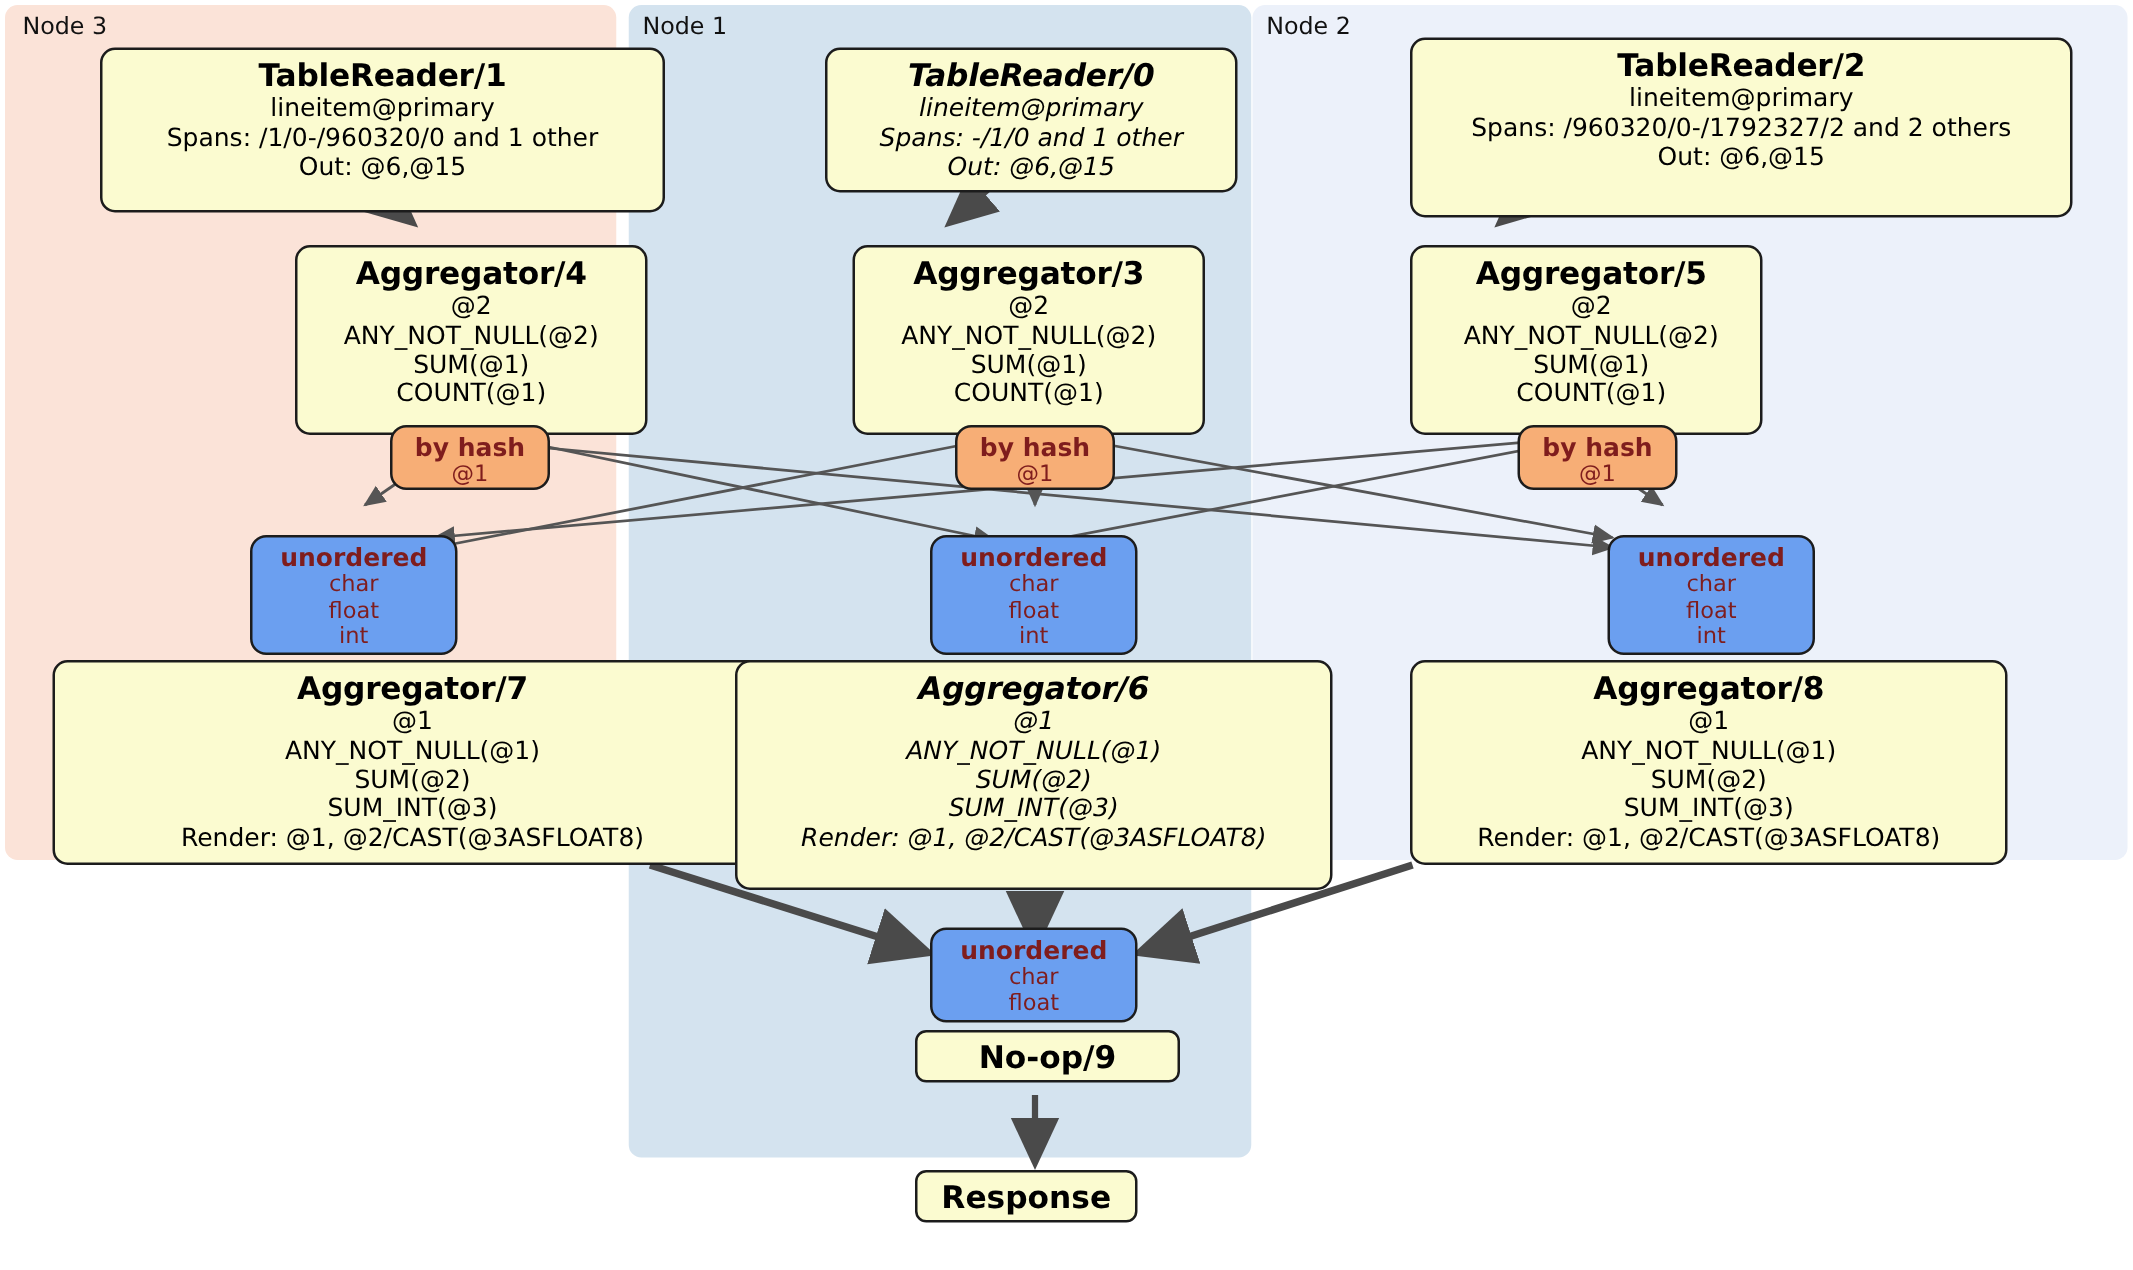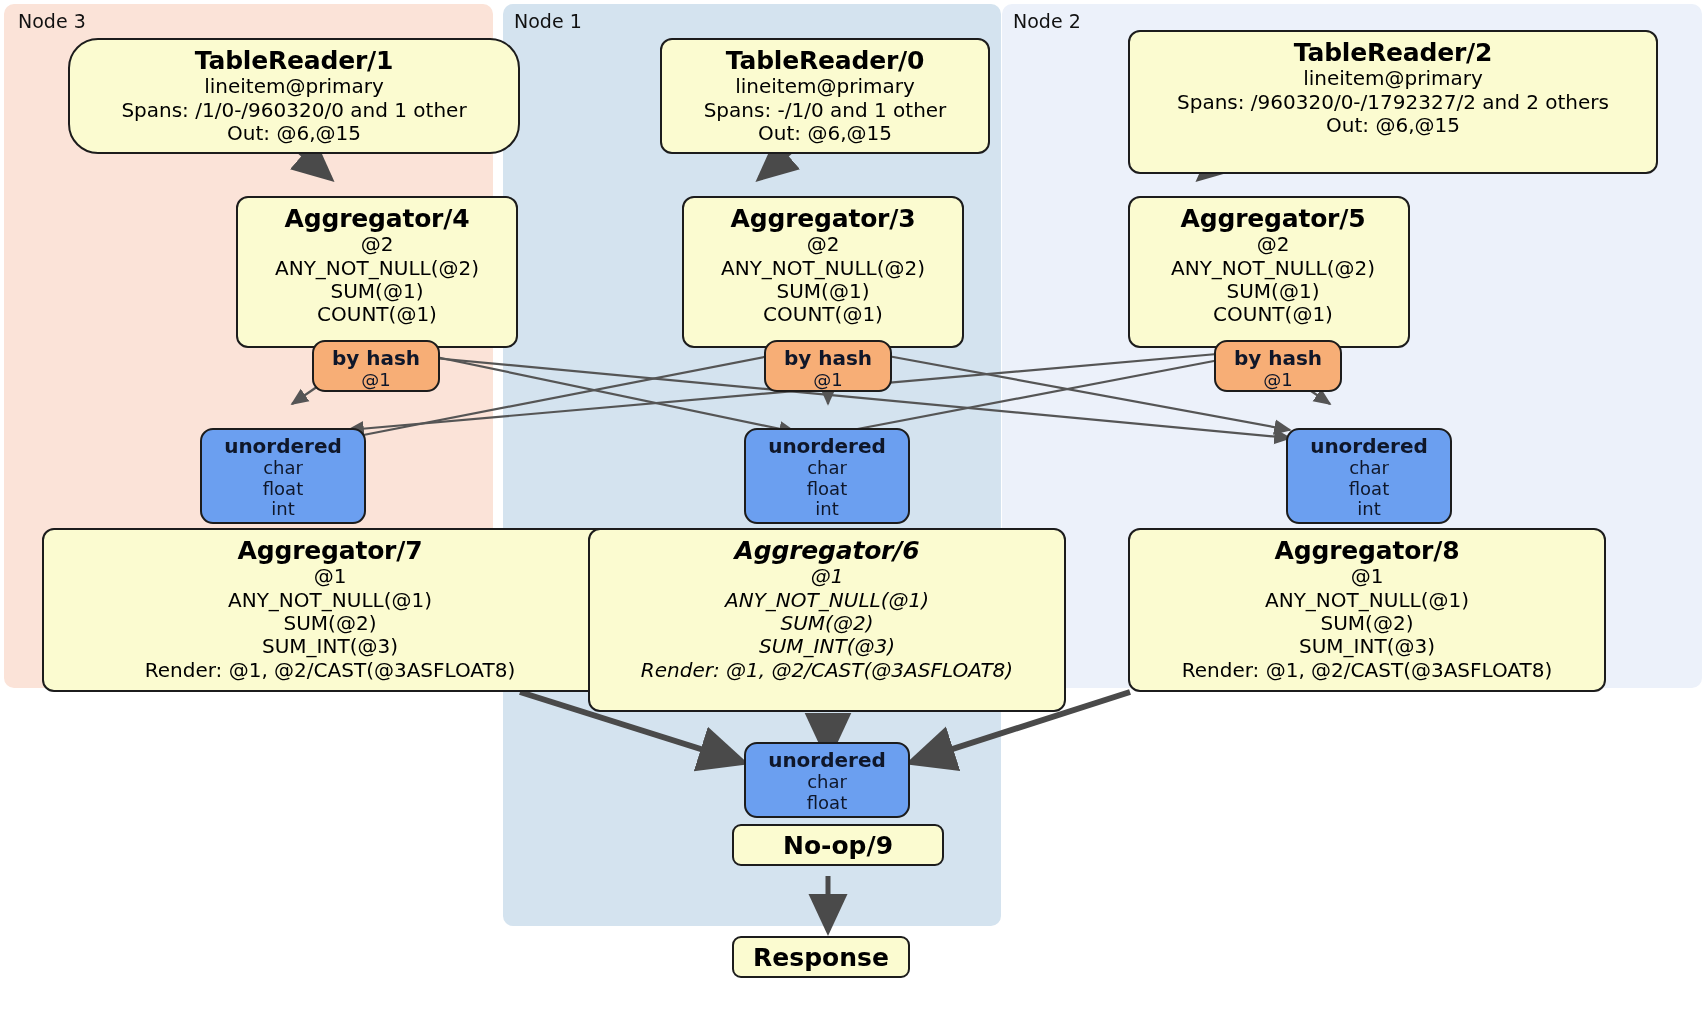--- a/index.html
+++ b/index.html
@@ -46,21 +46,21 @@
   .proc .ln {
     font-size: 20px;
     white-space: nowrap;
   }
 
   .router {
     position: absolute;
     border: 2px solid #1c1c1c;
     border-radius: 13px;
     text-align: center;
-    color: #0f172a;
+    color: #7f1d1d;
     line-height: 1.15;
     padding-top: 5px;
   }
   .router.hash { background: #f7ae76; }
   .router.unord { background: #6b9ff0; }
   .router .rt {
     font-weight: bold;
     font-size: 20px;
     white-space: nowrap;
   }
@@ -132,28 +132,28 @@
       <path d="M520,692 L742,762"></path>
       <path d="M828,718 L828,756"></path>
       <path d="M1130,692 L912,762"></path>
     </g>
 
     <g stroke="#4a4a4a" stroke-width="5" fill="none" marker-end="url(#arrThick)">
       <path d="M828,876 L828,930"></path>
     </g>
   </svg>
 
-  <div class="proc" style="left:68px; top:38px; width:452px; height:116px;border-radius:30px;">
+  <div class="proc" style="left:80px; top:38px; width:452px; height:132px;">
     <div class="ttl">TableReader/1</div>
     <div class="ln">lineitem@primary</div>
     <div class="ln">Spans: /1/0-/960320/0 and 1 other</div>
     <div class="ln">Out: @6,@15</div>
   </div>
 
-  <div class="proc" style="left:660px; top:38px; width:330px; height:116px;">
+  <div class="proc" style="left:660px; top:38px; width:330px; height:116px;font-style:italic;">
     <div class="ttl">TableReader/0</div>
     <div class="ln">lineitem@primary</div>
     <div class="ln">Spans: -/1/0 and 1 other</div>
     <div class="ln">Out: @6,@15</div>
   </div>
 
   <div class="proc" style="left:1128px; top:30px; width:530px; height:144px;">
     <div class="ttl">TableReader/2</div>
     <div class="ln">lineitem@primary</div>
     <div class="ln">Spans: /960320/0-/1792327/2 and 2 others</div>

